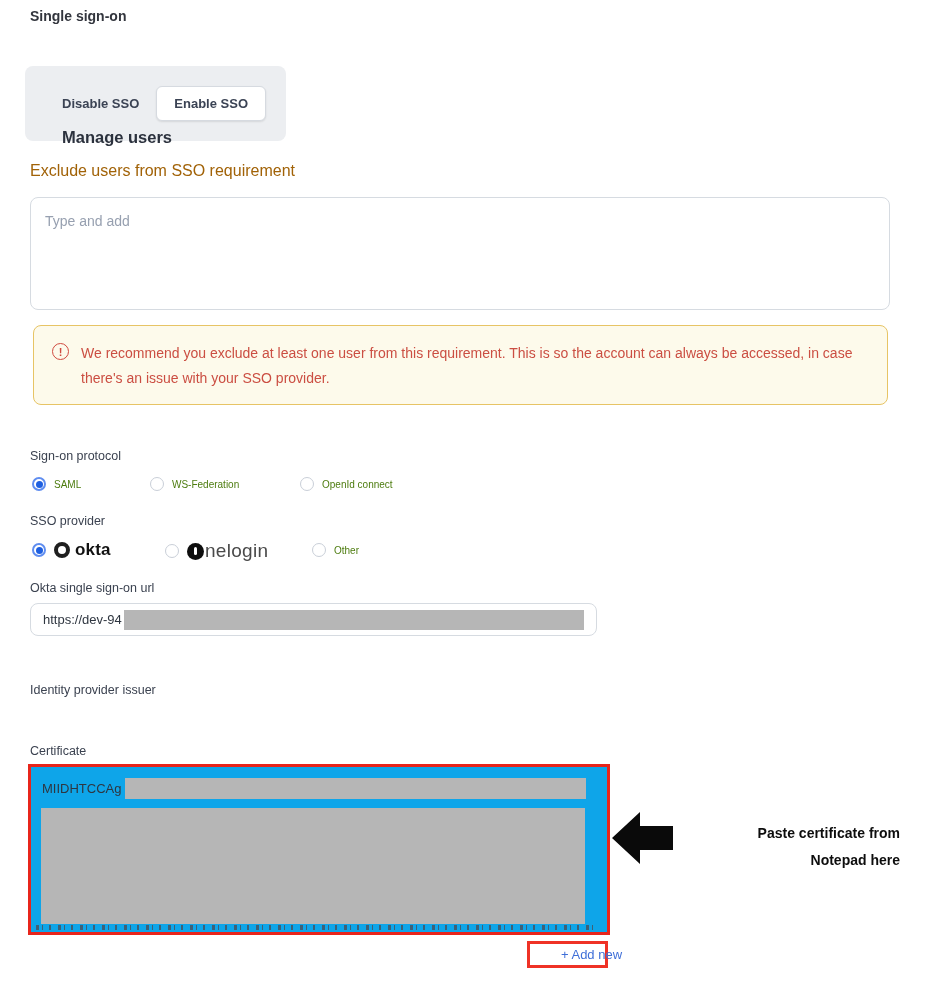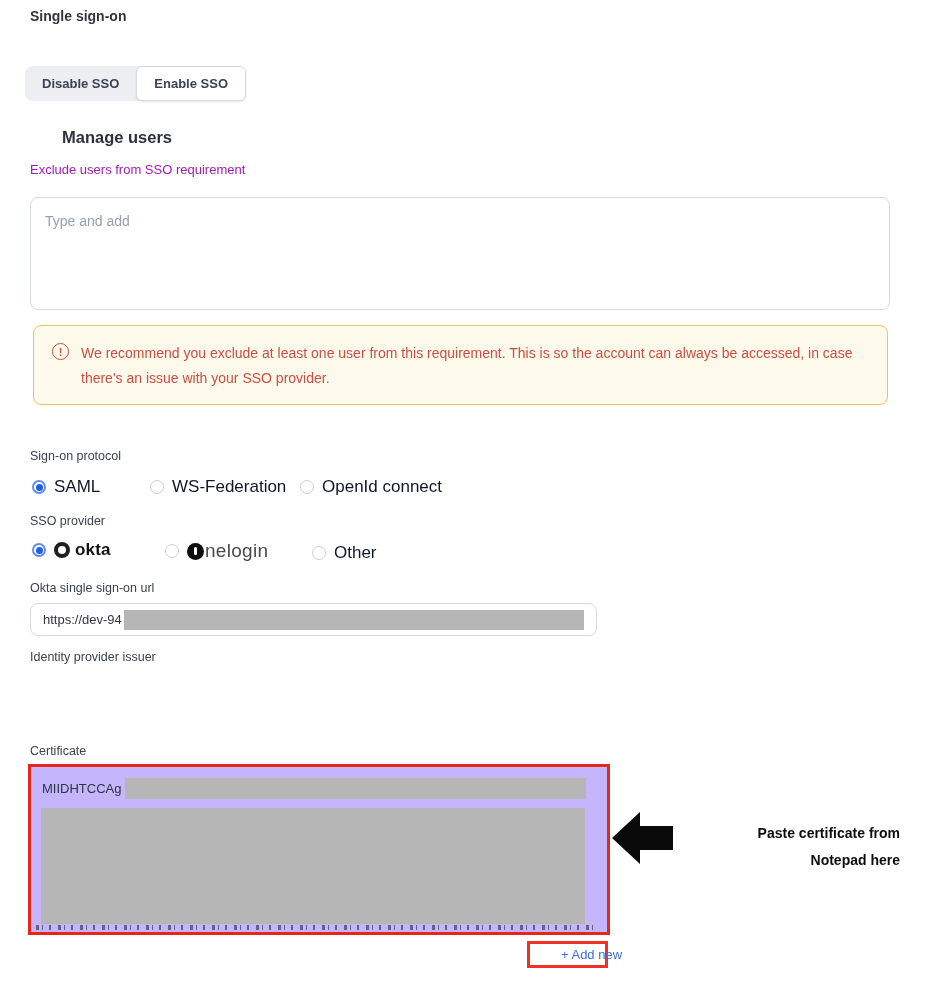--- a/index.html
+++ b/index.html
@@ -6,26 +6,26 @@
   html,body { width:926px; height:995px; background:#ffffff;
     font-family:"Liberation Sans", sans-serif; overflow:hidden; }
   #page { position:relative; width:926px; height:995px;border-radius:26px; }
 
   .abs { position:absolute; }
 
   
   .section-title { left:30px; font-size:14px; font-weight:700; color:#32353d; }
   .section-desc  { left:30px; font-size:12.5px; color:#6a7383; }
   .h2            { left:30px; font-size:16.5px; font-weight:700; color:#2b313d;margin-left:32px; }
-  .sub           { left:30px; font-size:13px; color:#a21caf; }
+  .sub           { left:30px; font-size:16px; color:#a16207; }
   .field-label   { left:30px; font-size:12.5px; font-weight:400; color:#3b4250; }
 
   
   .toggle-group { left:25px; top:66px; display:inline-flex; align-items:center;
-    background:#eceef1; border-radius:8px; padding:0;justify-content:space-between; }
+    background:#eceef1; border-radius:8px; padding:20px;justify-content:space-between; }
   .toggle-btn { font-size:13px; font-weight:700; color:#3b4354; padding:9px 17px;
     border-radius:6px; cursor:pointer; white-space:nowrap; }
   .toggle-btn.active { background:#ffffff; border:1px solid #d6dae0;
     box-shadow:0 1px 2px rgba(0,0,0,.10); }
 
   
   .tag-input { left:30px; top:197px; width:860px; height:113px;
     border:1px solid #d6dbe1; border-radius:8px; padding:15px 14px;
     font-family:"Liberation Sans", sans-serif; font-size:14px; color:#333;
     resize:none; outline:none; display:block; }
@@ -41,21 +41,21 @@
   .warn-text { font-size:14px; line-height:25px; color:#cb4e42; max-width:790px; }
 
   
   .radio { display:inline-flex; align-items:center; gap:8px; cursor:pointer; }
   .rdot { width:14px; height:14px; border-radius:50%; background:#fff;
     border:1px solid #c9cfd8; flex:0 0 auto; }
   .rdot.checked { border:2px solid #5f8df0; display:flex; align-items:center;
     justify-content:center; }
   .rdot.checked::after { content:""; width:7px; height:7px; border-radius:50%;
     background:#1e5fe0; }
-  .radio-label { font-size:17px; color:#0f172a; }
+  .radio-label { font-size:10px; color:#4d7c0f; }
 
   
   .okta-logo { display:inline-flex; align-items:center; gap:5px; }
   .okta-ring { width:16px; height:16px; border:4.5px solid #1f1f1f; border-radius:50%; }
   .okta-word { font-size:17px; font-weight:700; color:#111; letter-spacing:.2px; }
   .onelogin-logo { display:inline-flex; align-items:center; gap:1px; }
   .onelogin-o { width:17px; height:17px; background:#0e0e0e; border-radius:50%;
     display:inline-flex; align-items:center; justify-content:center; }
   .onelogin-o::after { content:""; width:3px; height:8px; background:#fff;
     border-radius:1.5px; }
@@ -63,21 +63,21 @@
 
   
   .url-field { left:30px; width:567px; height:33px; border:1px solid #d6dbe1;
     border-radius:8px; background:#fff; display:flex; align-items:center;
     padding:0 12px; gap:2px; }
   .url-text { font-size:13px; color:#2f3640; white-space:nowrap; }
   .redact { background:#b6b6b6; height:20px; }
 
   
   .cert-box { left:28px; top:764px; width:582px; height:171px;
-    border:3px solid #e8251b; background:#c4b5fd; }
+    border:3px solid #e8251b; background:#0ea5e9; }
   .cert-line1 { position:absolute; left:11px; top:11px; right:21px; height:21px;
     display:flex; align-items:center; gap:2px; }
   .cert-text { font-size:13px; color:#2f3640; white-space:nowrap; padding-right:2px; }
   .cert-line1 .redact { flex:1; height:21px; }
   .cert-block { position:absolute; left:10px; top:41px; right:22px; height:116px;
     background:#b6b6b6; }
   .cert-fragments { position:absolute; left:5px; right:8px; bottom:2px; height:5px;
     background:repeating-linear-gradient(90deg,#4a4f5a 0 3px, transparent 3px 6px,
       #4a4f5a 6px 7px, transparent 7px 13px, #4a4f5a 13px 15px, transparent 15px 22px);
     opacity:.8; }
@@ -146,21 +146,21 @@
     <span class="rdot"></span>
     <span class="radio-label">Other</span>
   </div>
 
   <div class="abs field-label" style="top:581px">Okta single sign-on url</div>
   <div class="abs url-field" style="top:603px">
     <span class="url-text">https://dev-94</span>
     <span class="redact" style="width:463px"></span>
   </div>
 
-  <div class="abs field-label" style="top:650px">Identity provider issuer</div>
+  <div class="abs field-label" style="top:683px">Identity provider issuer</div>
 
   <div class="abs field-label" style="top:744px">Certificate</div>
   <div class="abs cert-box">
     <div class="cert-line1">
       <span class="cert-text">MIIDHTCCAg</span>
       <span class="redact"></span>
     </div>
     <div class="cert-block"></div>
     <div class="cert-fragments"></div>
   </div>

